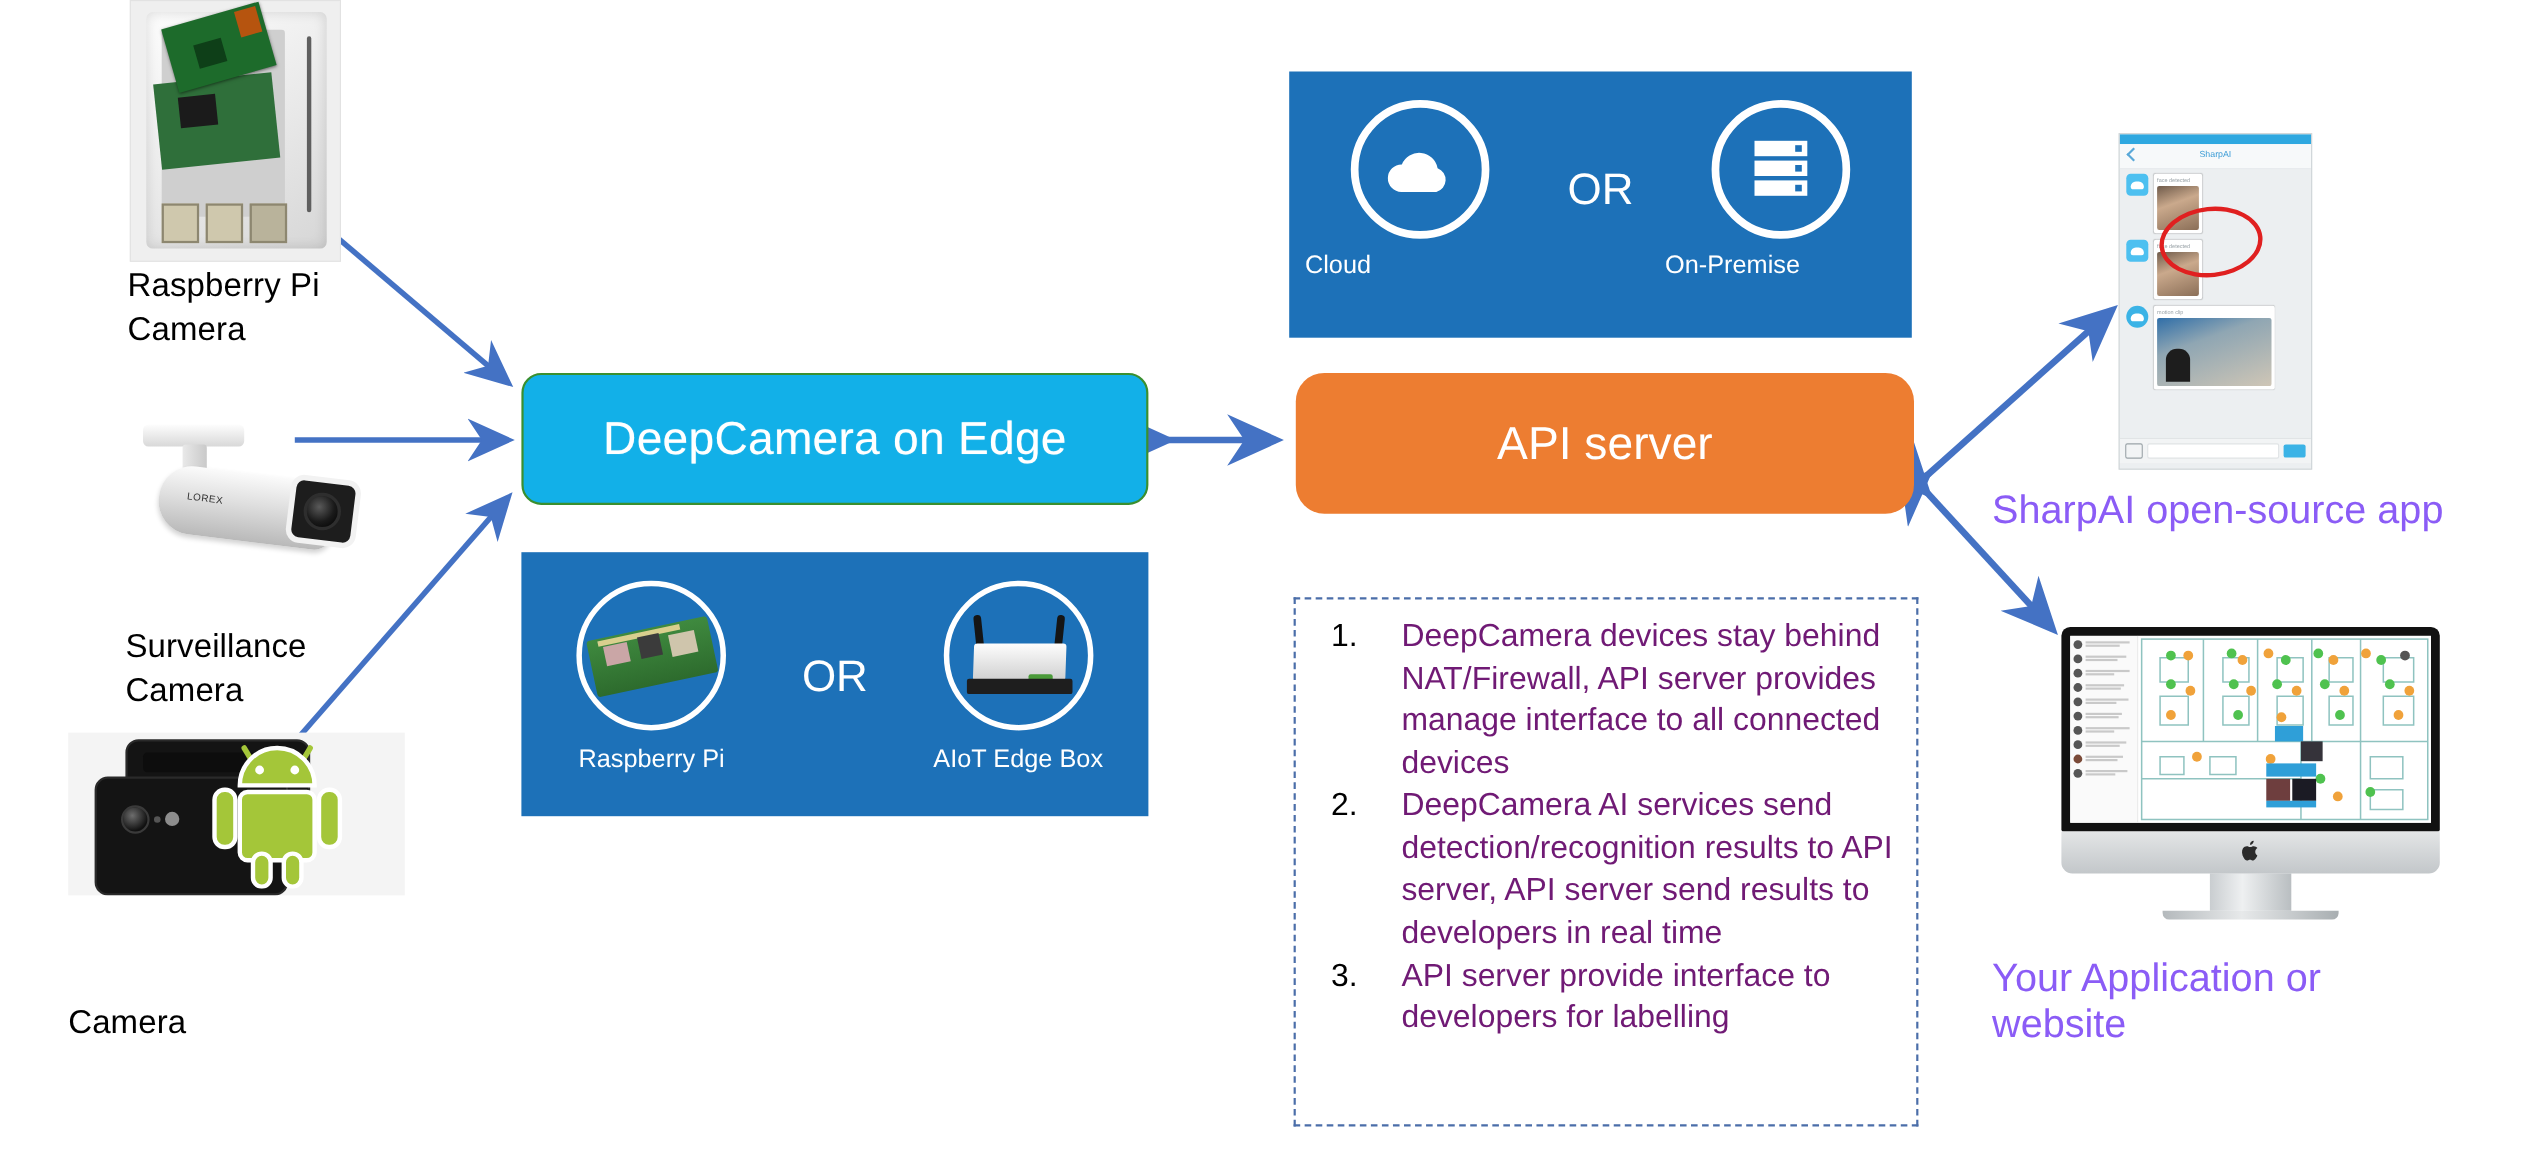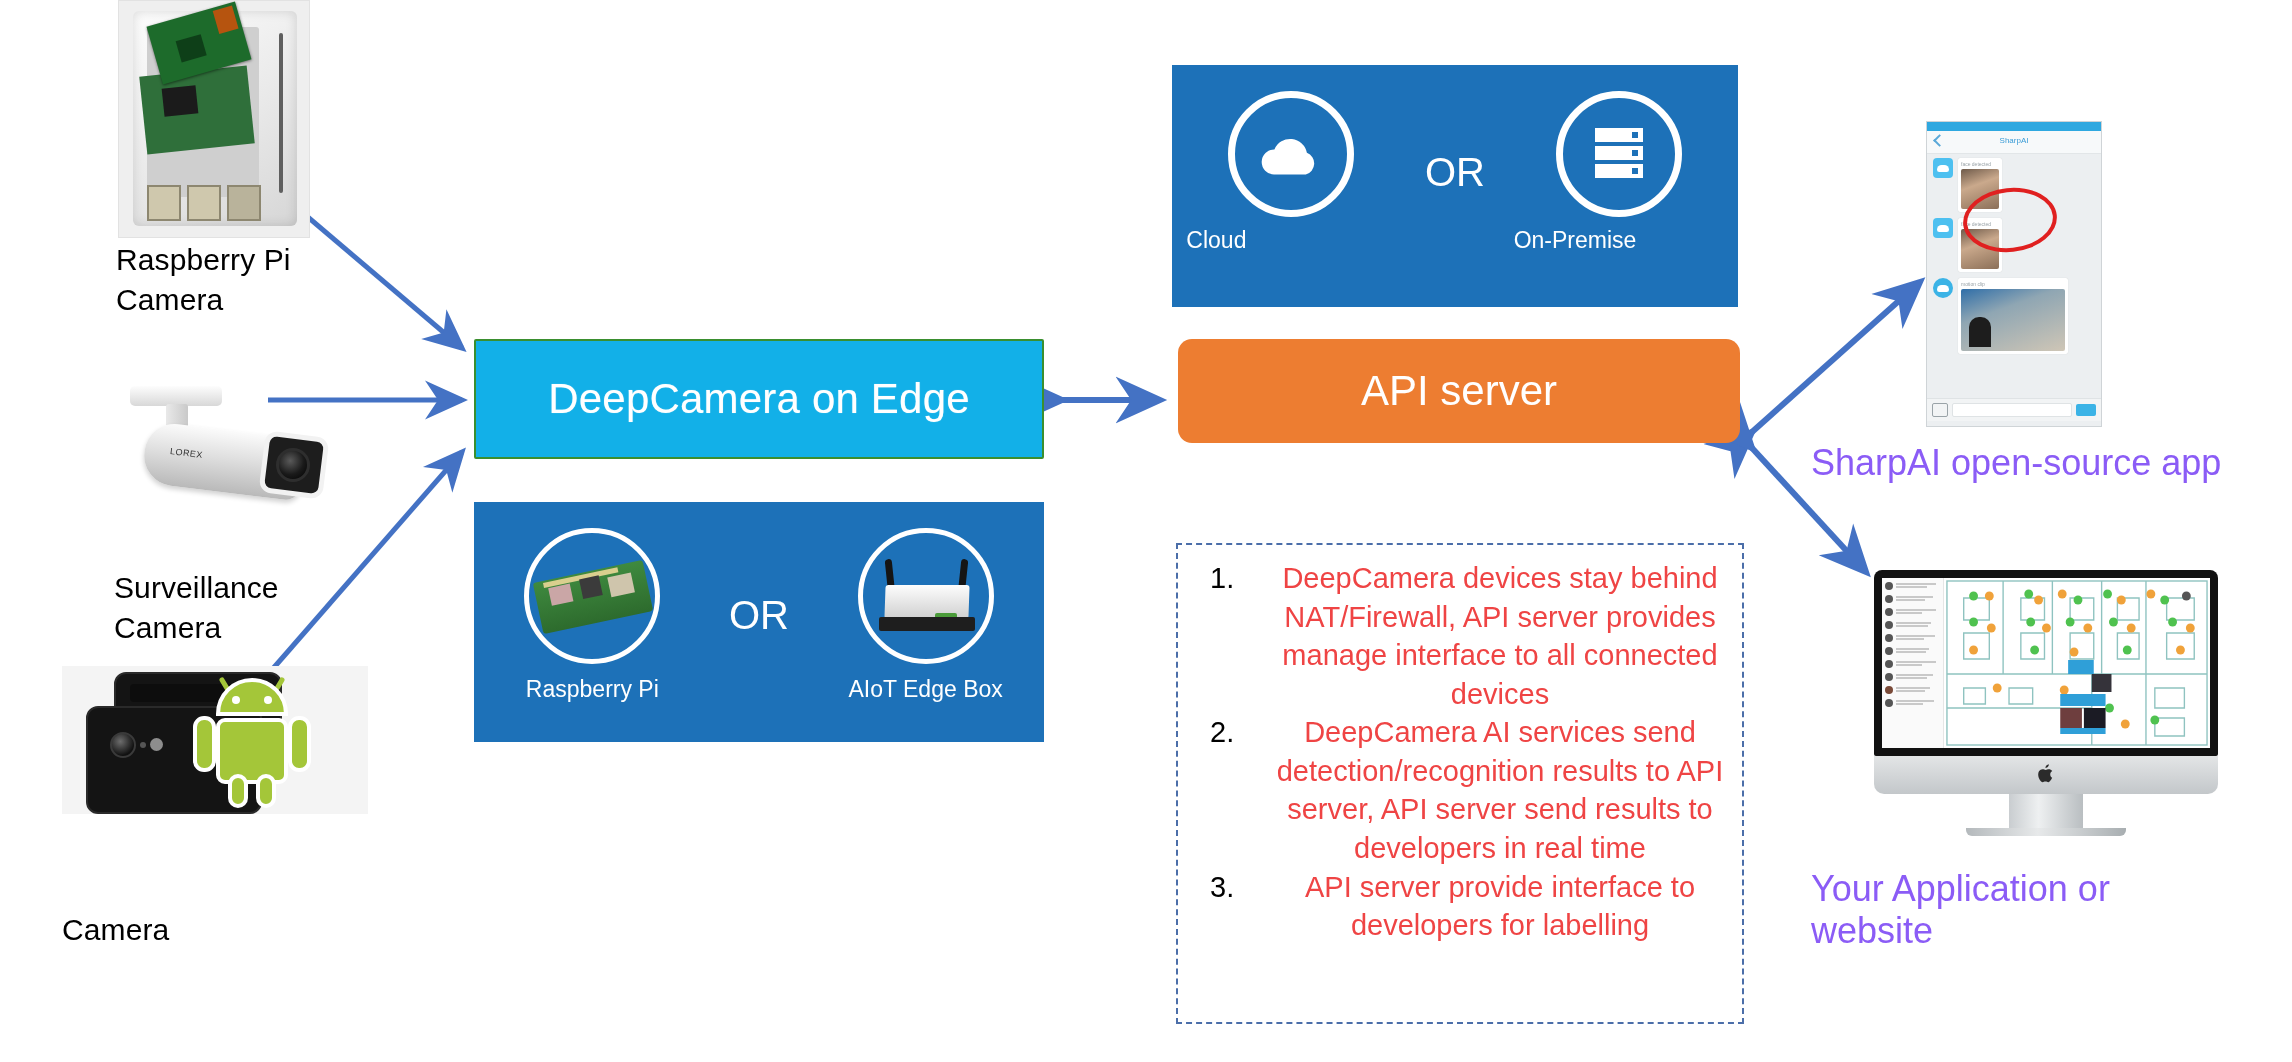--- a/index.html
+++ b/index.html
@@ -195,21 +195,21 @@
   .android {
     position: absolute; left: 130px; top: 2px; width: 120px; height: 140px;
   }
 
   
   .box-deepcamera {
     left: 474px; top: 339px;
     width: 570px; height: 120px;
     background: #12B0E8;
     border: 2px solid #3a8f2f;
-    border-radius: 2px;
+    border-radius: 18px;
     box-sizing: border-box;
     display: flex; align-items: center; justify-content: center;
   }
   .box-deepcamera .label {
     color: #ffffff;
     font-size: 42px;
     letter-spacing: .2px;
     text-shadow: 0 0 1px rgba(255,255,255,.5);
   }
   .box-edge {
@@ -302,23 +302,23 @@
     margin: 0 auto;
     display: flex; align-items: center; justify-content: center;
     box-sizing: border-box;
   }
   .cloud-cap { margin-top: 10px; color: #fff; font-size: 23px; }
   .cloud-or { color: #fff; font-size: 40px; align-self: center; }
 
   
   .box-api {
     left: 1178px; top: 339px;
-    width: 562px; height: 104px;
+    width: 562px; height: 128px;
     background: #ED7D31;
-    border-radius: 14px;
+    border-radius: 26px;
     display: flex; align-items: center; justify-content: center;
   }
   .box-api .label {
     color: #ffffff; font-size: 42px;
   }
 
   
   .notes {
     left: 1176px; top: 543px;
     width: 568px; height: 481px;
@@ -330,23 +330,22 @@
     margin: 0; padding: 0;
     list-style: none;
     counter-reset: note;
   }
   .notes li {
     counter-increment: note;
     position: relative;
     padding-left: 78px;
     font-size: 29px;
     line-height: 1.33;
-    color: #ef4444;
+    color: #701a75;
     margin-bottom: 0;
-    text-align: center;
   }
   .notes li::before {
     content: counter(note) ".";
     position: absolute; left: 14px; top: 0;
     font-size: 29px;
     color: #000;
   }
 
   
   .app-mock {

